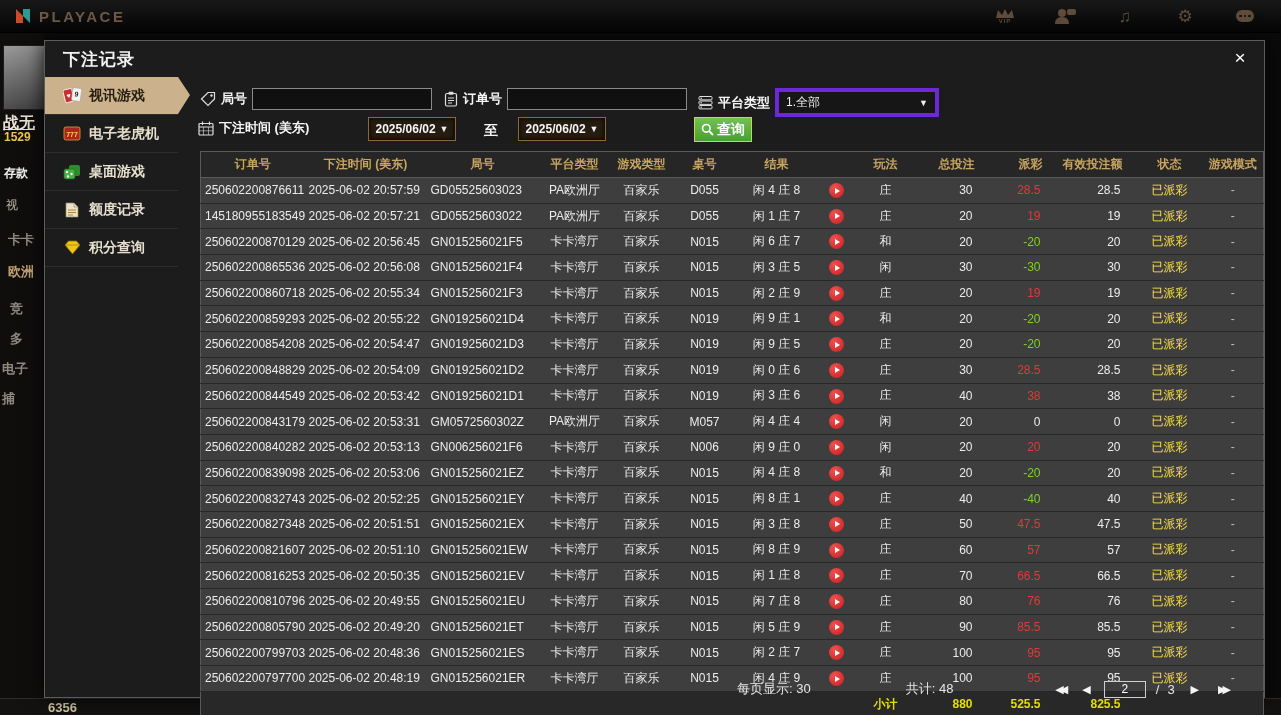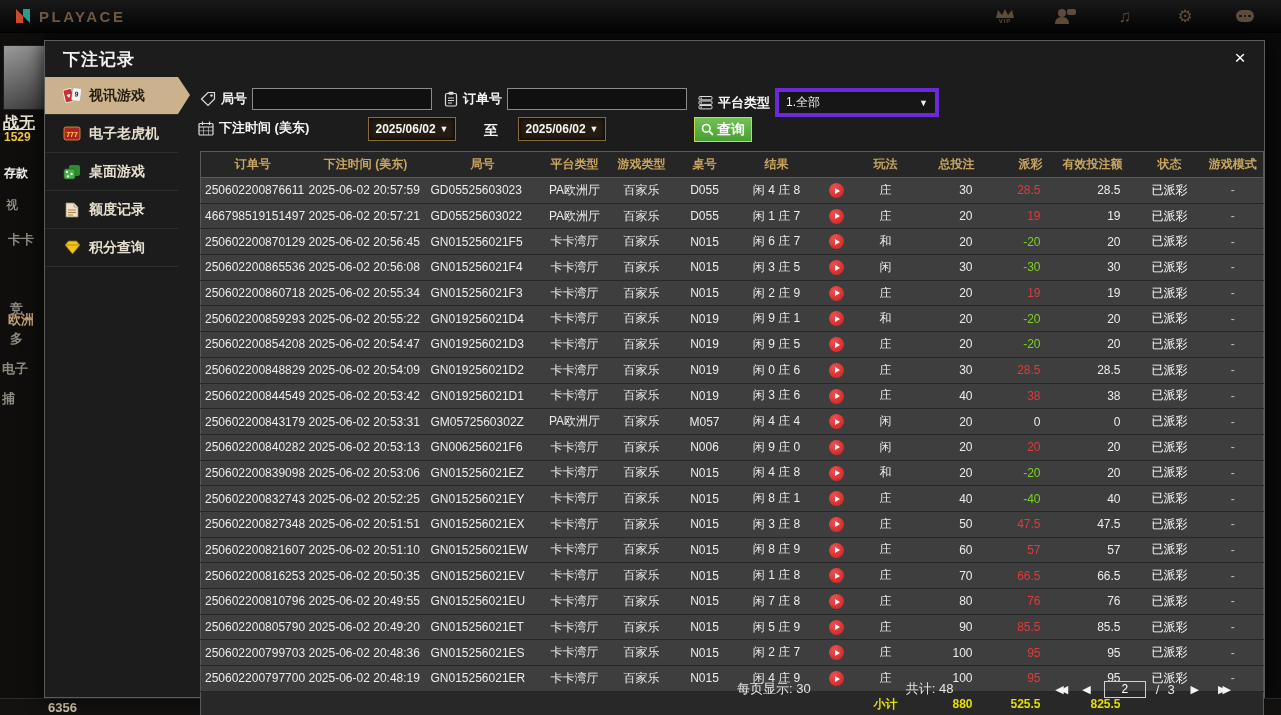--- a/index.html
+++ b/index.html
@@ -63,21 +63,21 @@
   .tbl-wrap{position:absolute;left:22px;top:74px;width:1063px;}
   table{border-collapse:collapse;table-layout:fixed;width:1063px;border:1px solid #5a5a5a;}
   th{height:23px;background:#262626;color:#c9a55f;font-size:12px;font-weight:bold;
     border-bottom:1px solid #5a5a5a;white-space:nowrap;overflow:hidden;}
   td{height:22.7px;background:#3e3e3e;color:#ececec;font-size:12px;border-bottom:1px solid #272727;
     white-space:nowrap;overflow:hidden;}
   .c-left{text-align:left;padding-left:4px;}
   .c-center{text-align:center;}
   .c-num{text-align:right;padding-right:16px;}
   th.c-num{padding-right:14px;}
-  td.status{color:#ffffff;}
+  td.status{color:#fde047;}
   td.mode{color:#c0c0c0;}
   td.pos{color:#e03a3a;}
   td.neg{color:#7ed321;}
   td.zero{color:#ececec;}
   tr.total-row td{background:#282828;color:#e4df00;font-weight:bold;}
   .play-btn{width:15px;height:15px;border-radius:50%;background:radial-gradient(circle at 35% 30%,#f05050,#c81f1f);
     display:inline-flex;align-items:center;justify-content:center;cursor:pointer;vertical-align:middle;}
   .play-tri{width:0;height:0;border-left:5px solid #fff;border-top:3px solid transparent;border-bottom:3px solid transparent;margin-left:1px;}
   
   .pager-bar{position:absolute;left:22px;right:26px;top:602px;height:20px;display:flex;align-items:center;
@@ -130,21 +130,21 @@
   </div>
 </div>
 
 <div class="bg-left">
   <div class="avatar"></div>
   <span class="frag" style="left:3px;top:80px;color:#e8e2d4;font-size:16px;font-weight:bold;text-decoration:underline;">战无</span>
   <span class="frag" style="left:4px;top:97px;color:#f0c648;font-size:12px;font-weight:bold;">1529</span>
   <span class="frag" style="left:4px;top:132px;color:#f2f2f2;font-size:12px;font-weight:bold;">存款</span>
   <span class="frag" style="left:6px;top:164px;color:#b9b2a4;font-size:12px;">视</span>
   <span class="frag" style="left:8px;top:198px;color:#8f8a80;font-size:13px;font-weight:bold;">卡卡</span>
-  <span class="frag" style="left:8px;top:230px;color:#c2a071;font-size:13px;font-weight:bold;margin-top:48px;">欧洲</span>
+  <span class="frag" style="left:8px;top:230px;color:#c2a071;font-size:13px;font-weight:bold;">欧洲</span>
   <span class="frag" style="left:10px;top:267px;color:#8f8a80;font-size:13px;font-weight:bold;">竞</span>
   <span class="frag" style="left:10px;top:297px;color:#8f8a80;font-size:13px;font-weight:bold;">多</span>
   <span class="frag" style="left:2px;top:327px;color:#8f8a80;font-size:13px;font-weight:bold;">电子</span>
   <span class="frag" style="left:2px;top:357px;color:#8f8a80;font-size:13px;font-weight:bold;">捕</span>
 </div>
 
 <div class="bg-bottom">
   <span class="bb-item" style="margin-left:48px;color:#d8cba8;font-weight:bold;">6356</span>
   <span class="bb-item" style="margin-left:170px;">极速百家乐D56</span>
   <span class="bb-item" style="margin-left:120px;font-size:11px;color:#a8a295;border:1px solid #555;padding:0 5px;">开牌中</span>
@@ -348,21 +348,21 @@
                   <span class="play-tri"></span>
                 </span></td>
     <td class="c-center">庄</td>
     <td class="c-num">30</td>
     <td class="c-num pos">28.5</td>
     <td class="c-num">28.5</td>
     <td class="c-center status">已派彩</td>
     <td class="c-center mode">-</td>
   </tr>
             <tr>
-    <td class="c-left">466798519151497</td>
+    <td class="c-left">145180955183549</td>
     <td class="c-left">2025-06-02 20:57:21</td>
     <td class="c-left">GD05525603022</td>
     <td class="c-center">PA欧洲厅</td>
     <td class="c-center">百家乐</td>
     <td class="c-center">D055</td>
     <td class="c-center">闲 1 庄 7</td>
     <td class="c-center"><span class="play-btn">
                   <span class="play-tri"></span>
                 </span></td>
     <td class="c-center">庄</td>

